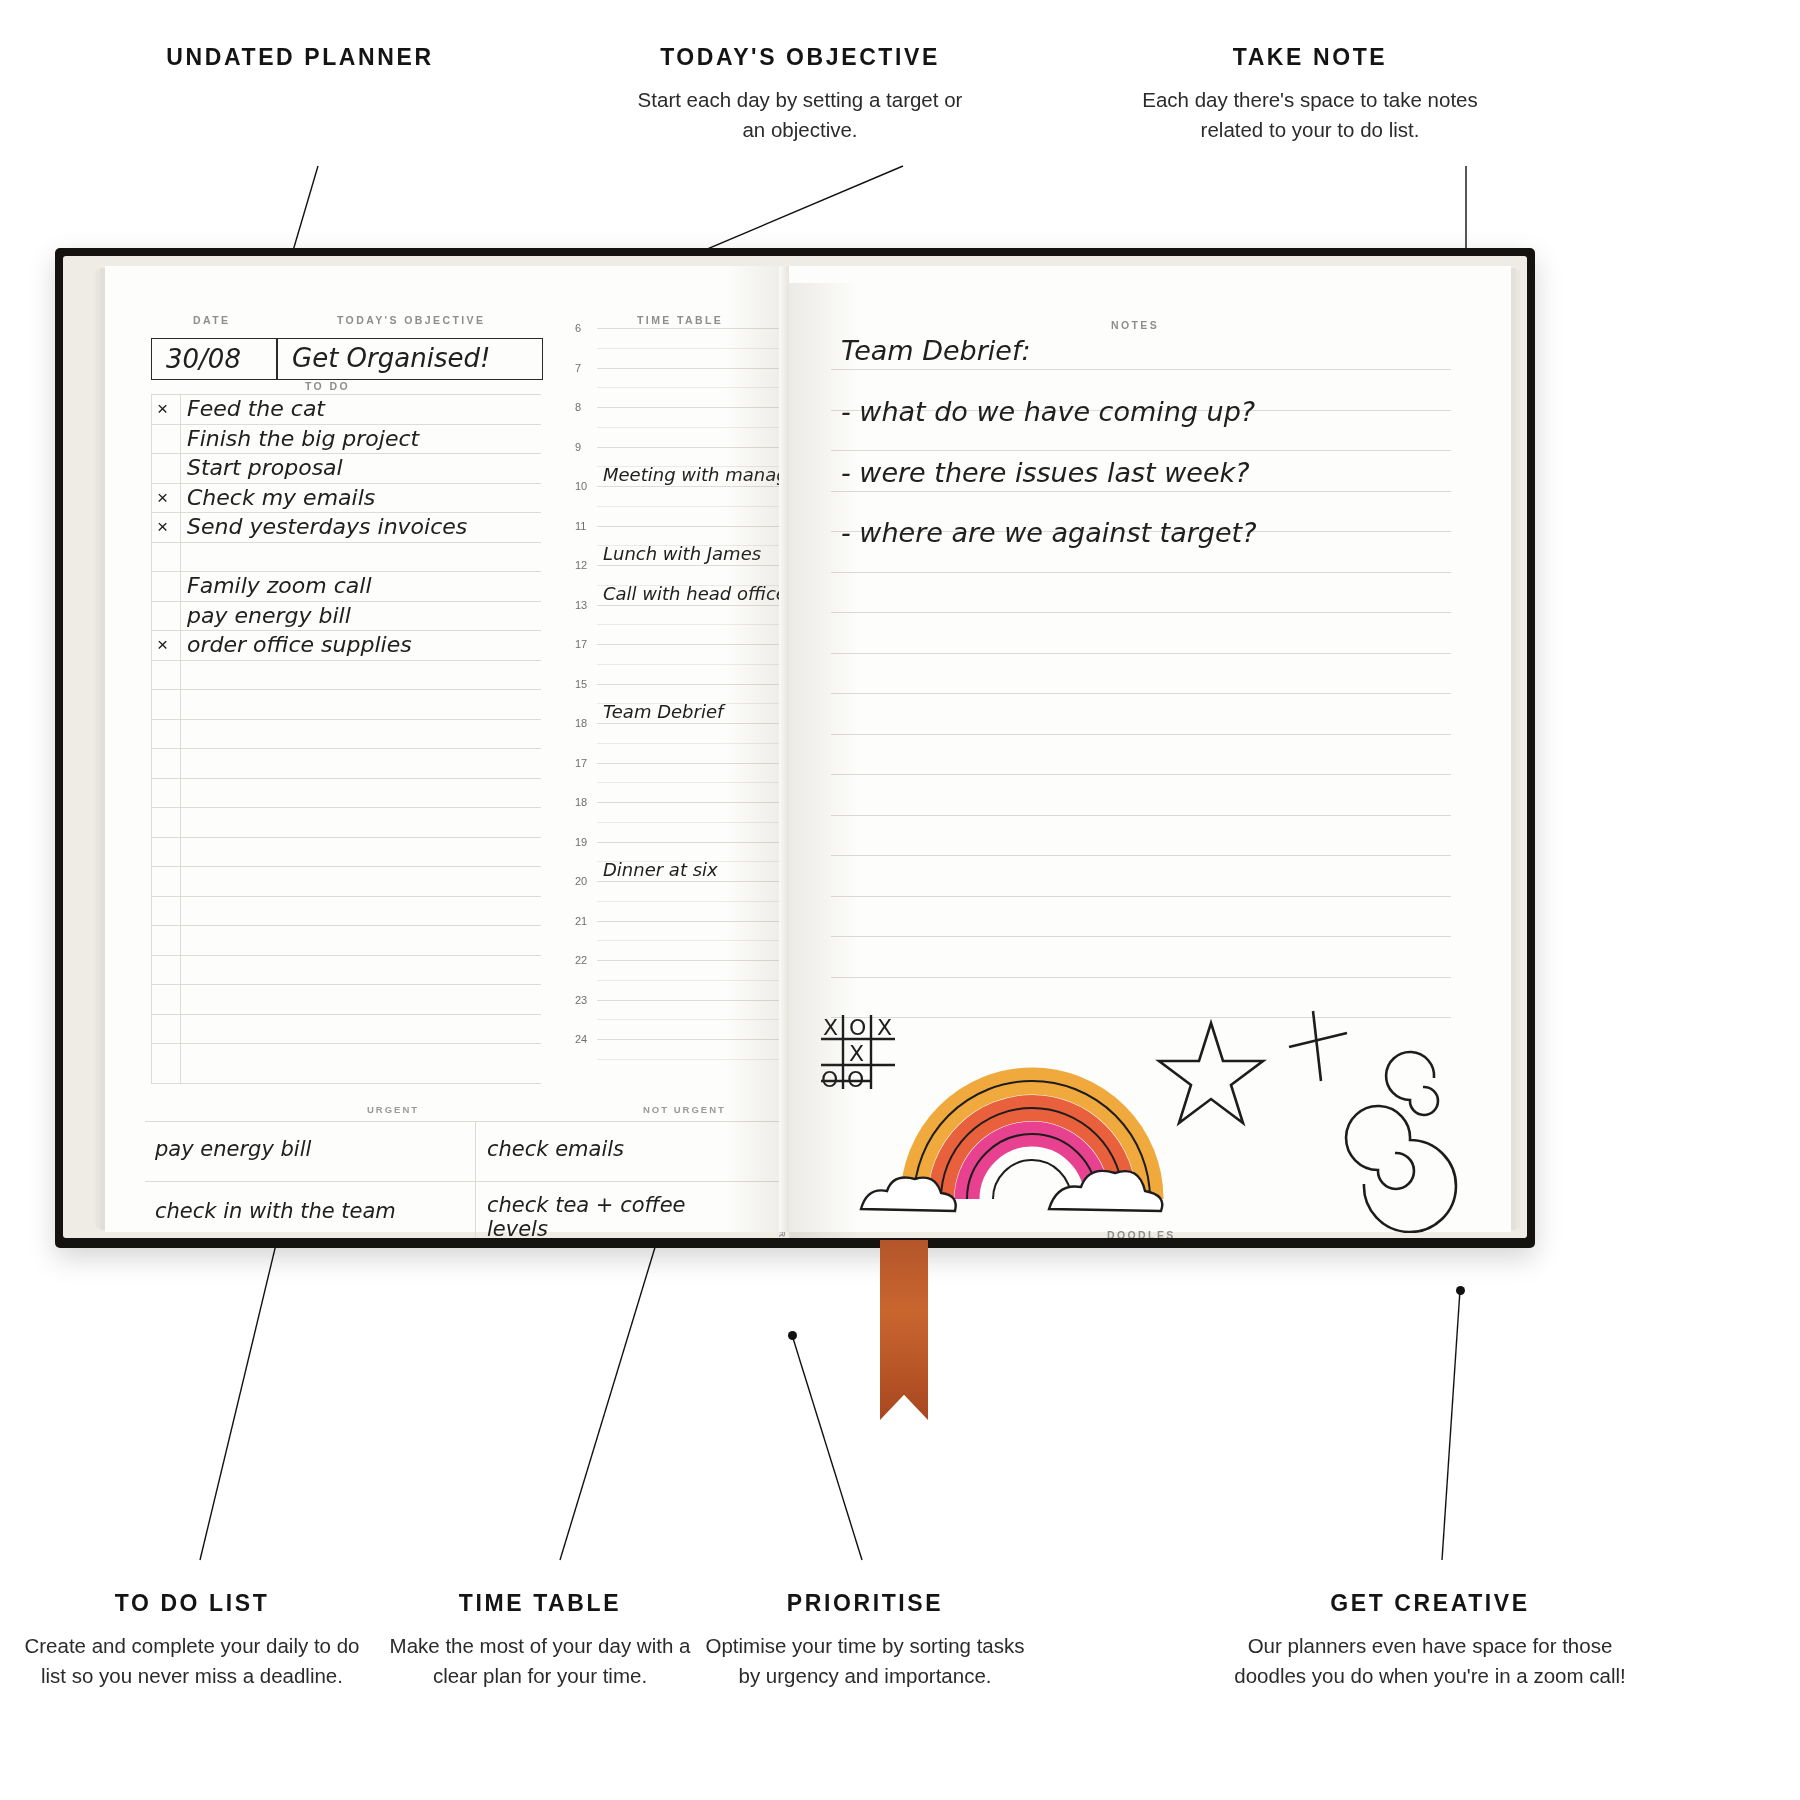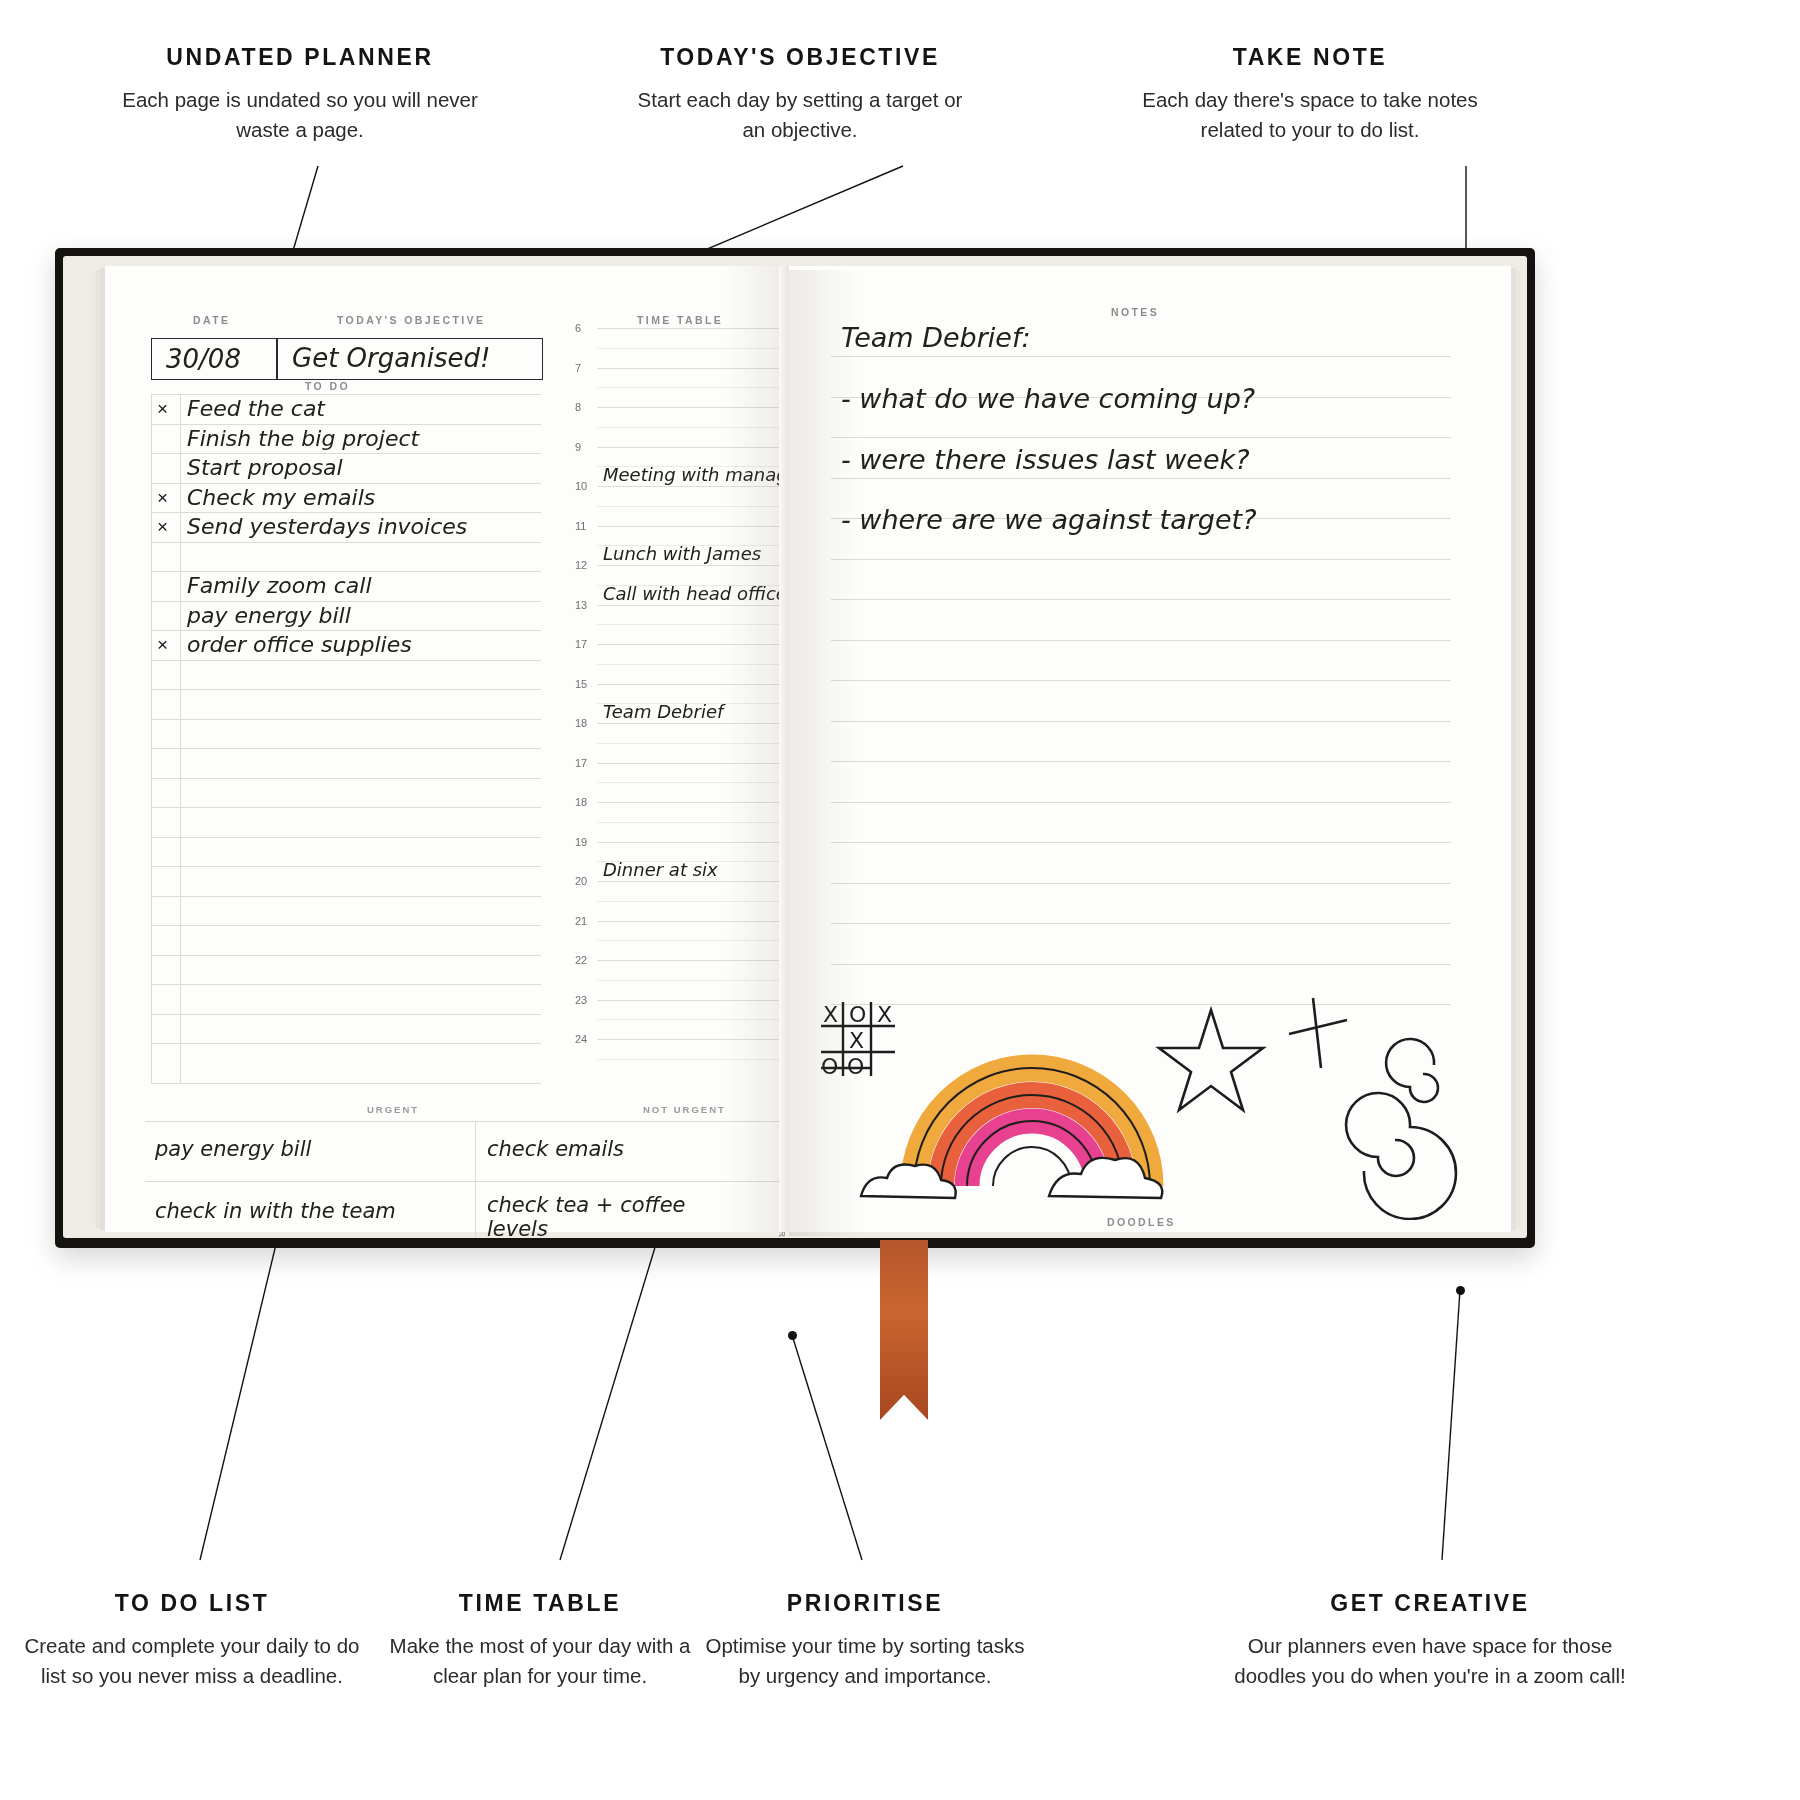--- a/index.html
+++ b/index.html
@@ -116,21 +116,21 @@
   .matrix .vline{position:absolute;left:330px;top:0;width:1px;height:100%;background:#dcdad4;}
   .matrix .hline{position:absolute;left:0;top:60px;width:100%;height:1px;background:#dcdad4;}
   .matrix .topline{position:absolute;left:0;top:0;width:100%;height:1px;background:#dcdad4;}
   .matrix .cellhand{position:absolute;font-size:21px;}
   .mtxt{
     position:absolute;font-size:9.5px;letter-spacing:2px;color:#9a9a9a;font-weight:600;
   }
   .vtxt{writing-mode:vertical-rl;}
 
   
-  .rp{position:absolute;left:0;top:4px;width:100%;height:100%;}
+  .rp{position:absolute;left:0;top:17px;width:100%;height:100%;}
   .notes-rules{position:absolute;left:42px;top:56px;width:620px;height:640px;}
   .notes-rules .nrule{position:absolute;left:0;width:100%;height:1px;background:#dcdad4;}
   .note-line{position:absolute;left:10px;font-size:27px;white-space:nowrap;}
 
   
   .doodles{position:absolute;left:30px;bottom:16px;width:640px;height:230px;}
 
   
   .ribbon{
     position:absolute;left:880px;top:1240px;width:48px;height:180px;
@@ -138,21 +138,20 @@
     clip-path:polygon(0 0,100% 0,100% 100%,50% 86%,0 100%);
   }
 </style>
 </head>
 <body>
 
 <div class="stage">
 
   <div class="callout" style="left:110px;top:44px;width:380px;">
     <div class="c-title">UNDATED PLANNER</div>
-    <div class="c-body">Each page is undated so you will never waste a page.</div>
   </div>
   <div class="callout" style="left:630px;top:44px;width:340px;">
     <div class="c-title">TODAY'S OBJECTIVE</div>
     <div class="c-body">Start each day by setting a target or an objective.</div>
   </div>
   <div class="callout" style="left:1110px;top:44px;width:400px;">
     <div class="c-title">TAKE NOTE</div>
     <div class="c-body">Each day there's space to take notes related to your to do list.</div>
   </div>
 

